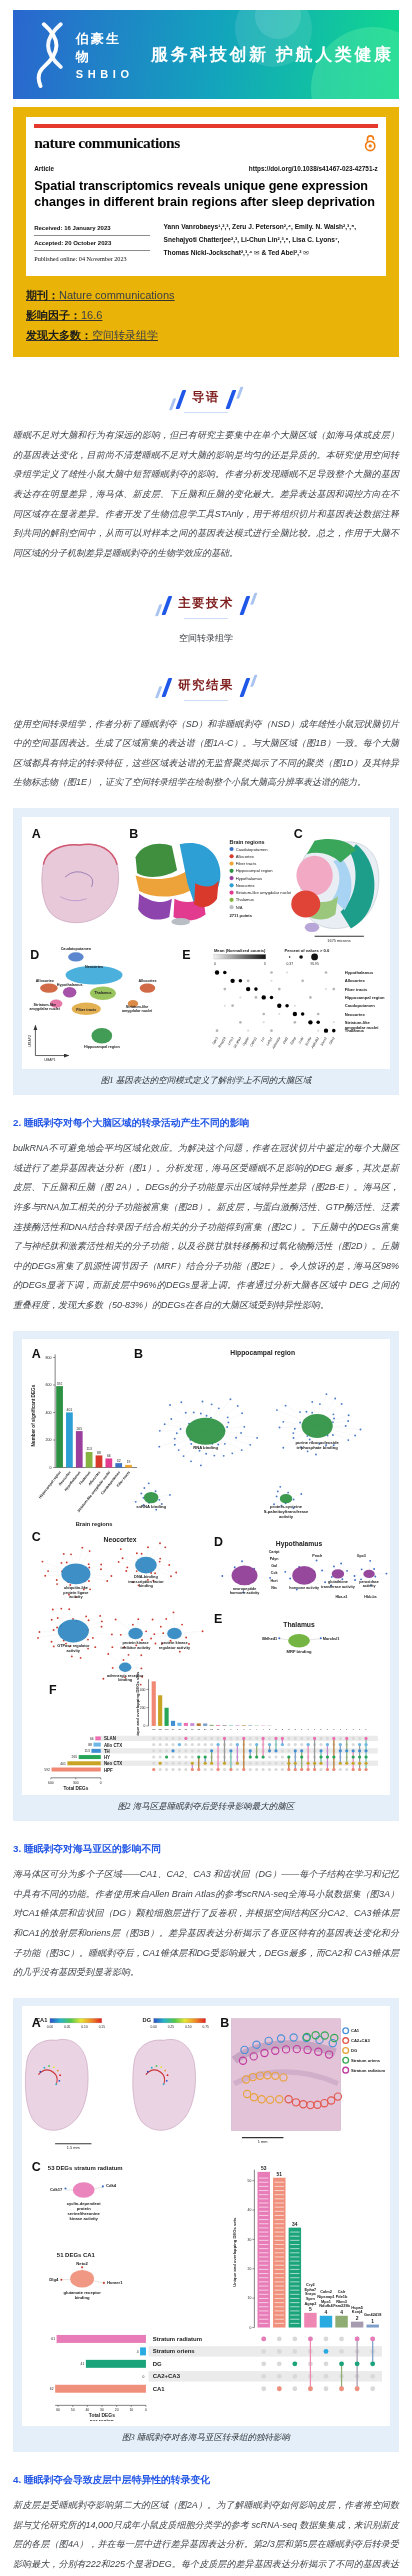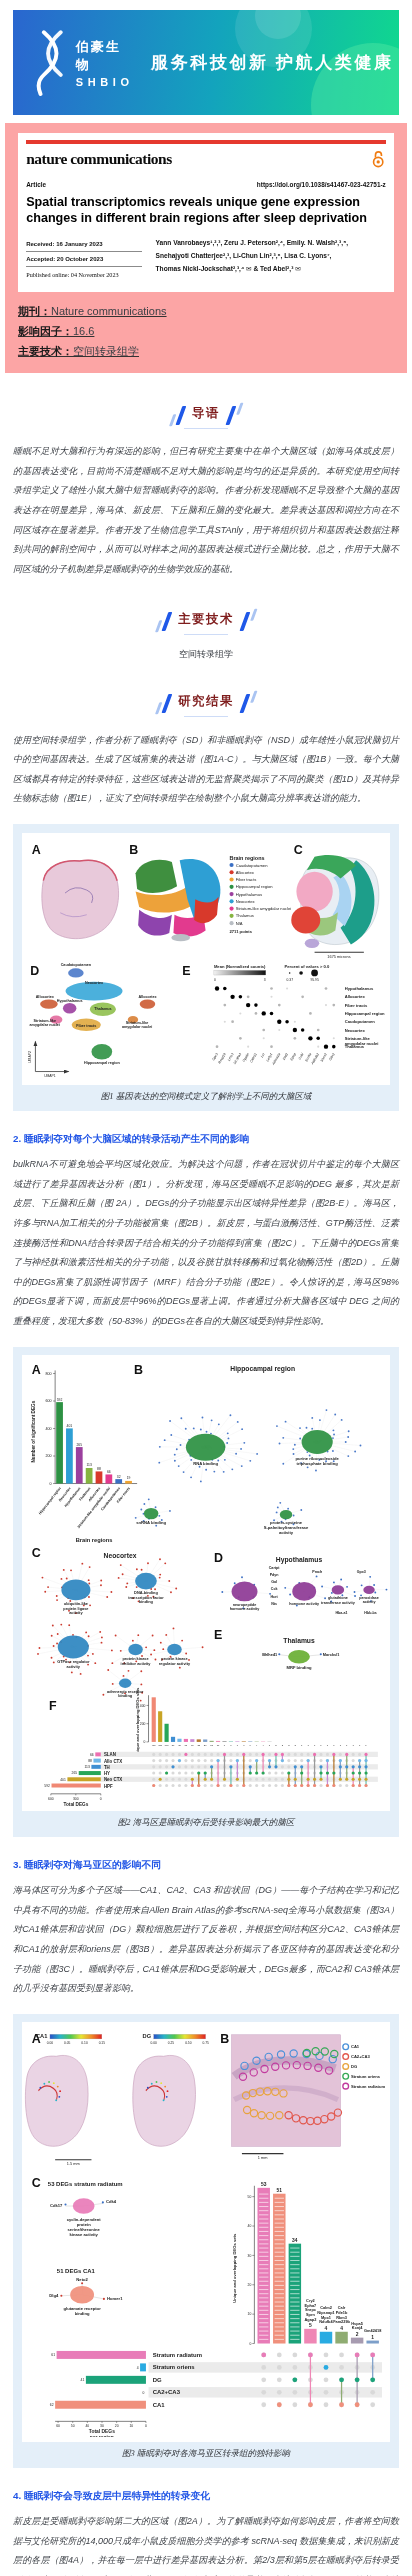--- a/index.html
+++ b/index.html
@@ -1,27 +1,27 @@
 <!DOCTYPE html>
 <html style="font-size:8.2px"><head>
 <meta charset="utf-8">
 <style>
   html,body{margin:0;padding:0;background:#fff;}
   body{width:412px;font-family:"Liberation Sans","DejaVu Sans",sans-serif;color:#333;}
-  .banner{position:relative;margin:10.3px 13px 8.2px;height:105px;background:linear-gradient(96deg,#2a66cf 0%,#13a3bd 52%,#10d88e 100%);overflow:hidden;display:flex;align-items:center;}
+  .banner{position:relative;margin:10.3px 13px 8.2px;height:89px;background:linear-gradient(96deg,#2a66cf 0%,#13a3bd 52%,#10d88e 100%);overflow:hidden;display:flex;align-items:center;}
   .blob{position:absolute;border-radius:50%;}
   .b1{width:77px;height:77px;left:222px;top:-20.6px;background:rgba(255,255,255,.10);}
   .b2{width:124px;height:124px;right:-36px;bottom:-52px;background:rgba(90,235,165,.40);}
   .b3{width:46px;height:46px;right:98px;top:-17.5px;background:rgba(255,255,255,.12);}
   .logo-wrap{display:flex;align-items:center;margin-left:23px;position:relative;}
   .logo-text{margin-left:7.2px;color:#fff;}
   .logo-cn{font-size:13px;font-weight:bold;letter-spacing:2.1px;}
   .logo-en{font-size:11px;font-weight:bold;letter-spacing:4.6px;margin-top:1.5px;}
   .slogan{position:relative;color:#fff;font-size:17px;font-weight:bold;letter-spacing:2.6px;margin-left:17.5px;white-space:nowrap;}
-  .article-bg{margin:0 5px;background:#fca5a5;padding:9.3px 0 0.5px;}
+  .article-bg{margin:0 13px;background:#eab308;padding:9.3px 0 0.5px;}
   .paper-card{margin:0 13px;background:#fff;padding:7.2px 8.2px 3.1px;}
   .red-bar{height:3.6px;background:#e5392e;margin-bottom:6.2px;}
   .journal-row{display:flex;justify-content:space-between;align-items:flex-start;}
   .journal{font-family:"Liberation Serif","DejaVu Serif",serif;font-weight:bold;font-size:15.5px;letter-spacing:-0.5px;color:#0b0b0b;}
   .oa{width:14.4px;height:18.5px;}
   .article-row{display:flex;justify-content:space-between;margin-top:12.4px;font-size:6.4px;font-weight:bold;color:#111;}
   .title{font-size:12.6px;line-height:1.3;color:#000;margin:6.2px 0 10.3px;font-weight:bold;}
   .dates-authors{display:flex;gap:13.4px;padding-bottom:6.2px;}
   .dates{width:116px;font-size:6px;font-weight:bold;color:#111;flex-shrink:0;}
   .dates .d{padding:4.1px 0;border-bottom:0.5px solid #8b8b8b;}
@@ -98,21 +98,21 @@
         <div class="authors">
           <div>Yann Vanrobaeys¹,²,³, Zeru J. Peterson²,⁴, Emily. N. Walsh²,³,⁵,</div>
           <div>Snehajyoti Chatterjee²,³, Li-Chun Lin²,³,⁶, Lisa C. Lyons⁷,</div>
           <div>Thomas Nickl-Jockschat²,³,⁴ ✉ &amp; Ted Abel²,³ ✉</div>
         </div>
       </div>
     </section>
     <div class="meta">
       <div class="meta-row"><span class="meta-label">期刊：</span><span class="meta-value">Nature communications</span></div>
       <div class="meta-row"><span class="meta-label">影响因子：</span><span class="meta-value">16.6</span></div>
-      <div class="meta-row"><span class="meta-label">主要技术：</span><span class="meta-value">空间转录组学</span></div>
+      <div class="meta-row"><span class="meta-label">发现大多数：</span><span class="meta-value">空间转录组学</span></div>
     </div>
   </div>
 
   <main class="content">
 
     <div class="center-head">
       <span class="sl thin"></span><span class="sl thick"></span><span class="ch-text">导语</span><span class="sl thick"></span><span class="sl thin hi"></span>
     </div>
     <p class="para">睡眠不足对大脑和行为有深远的影响，但已有研究主要集中在单个大脑区域（如海马体或皮层）的基因表达变化，目前尚不清楚睡眠不足对大脑的影响是均匀的还是异质的。本研究使用空间转录组学定义了雄性小鼠大脑中短暂睡眠剥夺的影响。作者分析发现睡眠不足导致整个大脑的基因表达存在明显差异，海马体、新皮层、下丘脑和丘脑的变化最大。差异表达基因和调控方向在不同区域存在显著差异。作者开发了生物信息学工具STAnly，用于将组织切片和基因表达数据注释到共同的解剖空间中，从而可以对样本之间的基因表达模式进行全脑比较。总之，作用于大脑不同区域的分子机制差异是睡眠剥夺的生物学效应的基础。</p>
 

